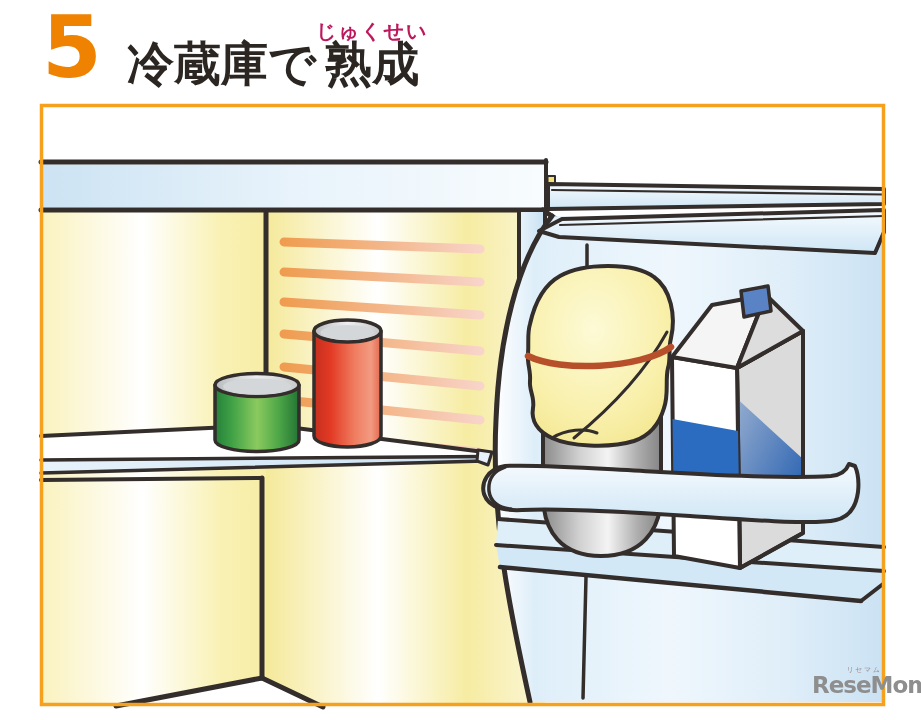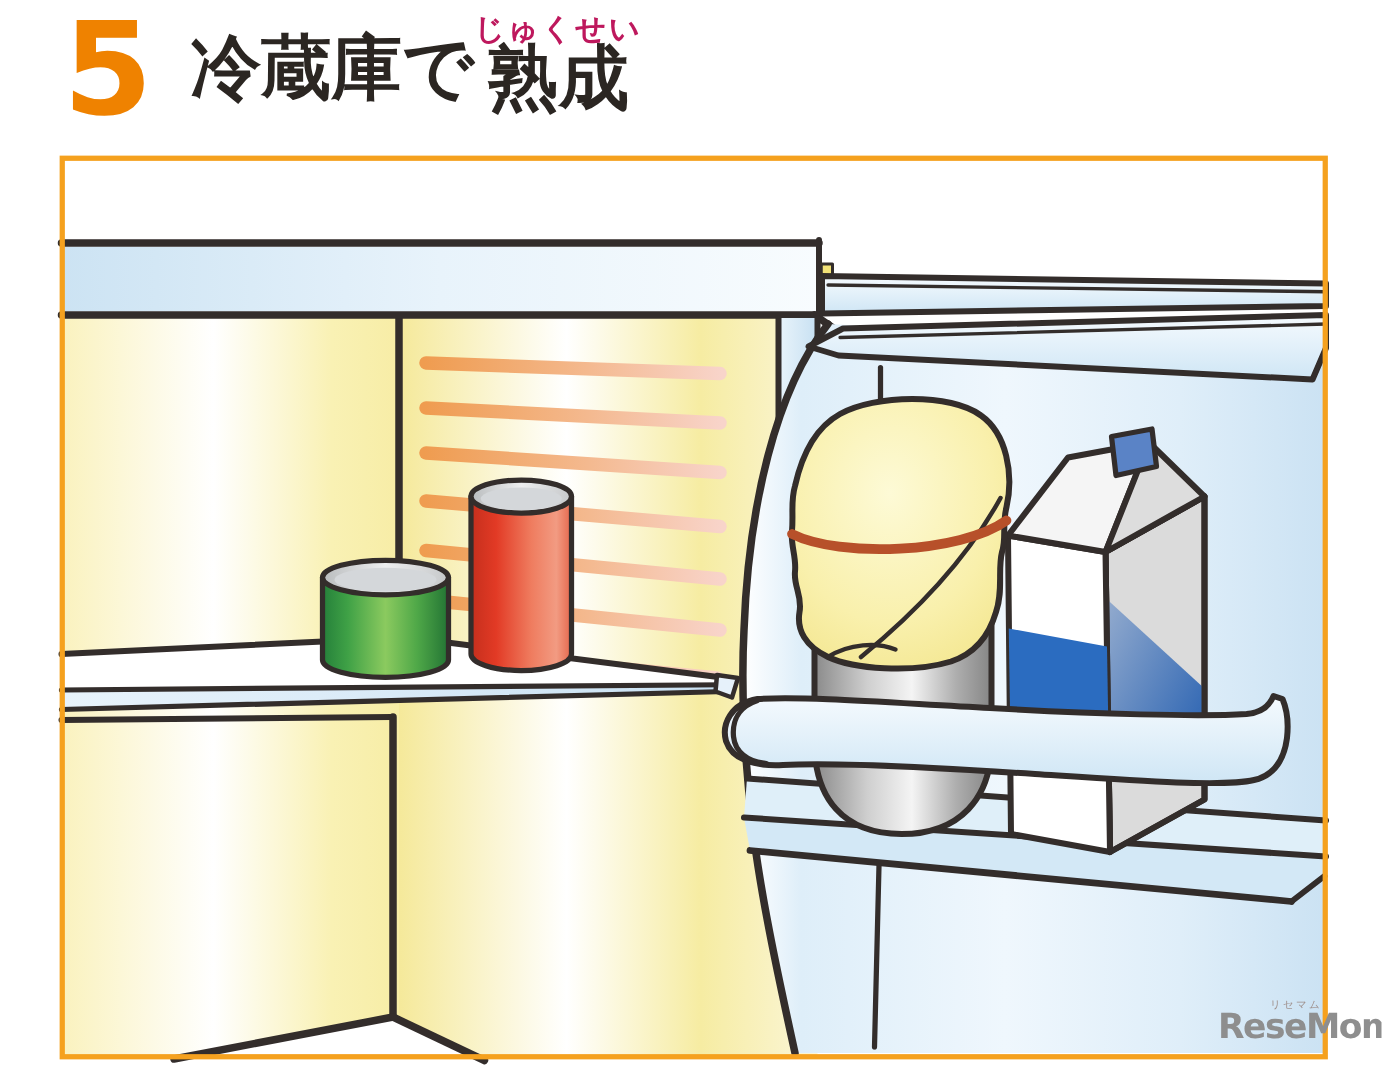--- a/index.html
+++ b/index.html
@@ -11,22 +11,22 @@
   .stage{position:absolute;inset:0;}
   svg{position:absolute;left:0;top:0;}
 
   
   .step-number{
     position:absolute;left:42px;top:4px;
     font-size:86px;line-height:1;font-weight:bold;
     color:#EF8200;letter-spacing:-2px;
   }
   .title{
-    position:absolute;left:127px;top:10px;margin:0;
-    display:flex;align-items:flex-start;
+    position:absolute;left:127px;top:22px;margin:0;
+    display:flex;align-items:flex-end;
     font-size:47px;line-height:1.55;font-weight:bold;color:#2B2622;
     letter-spacing:0px;white-space:nowrap;
   }
   .title ruby{ruby-align:center;}
   .title rt{
     font-size:20px;font-weight:bold;letter-spacing:2px;
     text-align:center;color:#be185d;
   }
 
   

